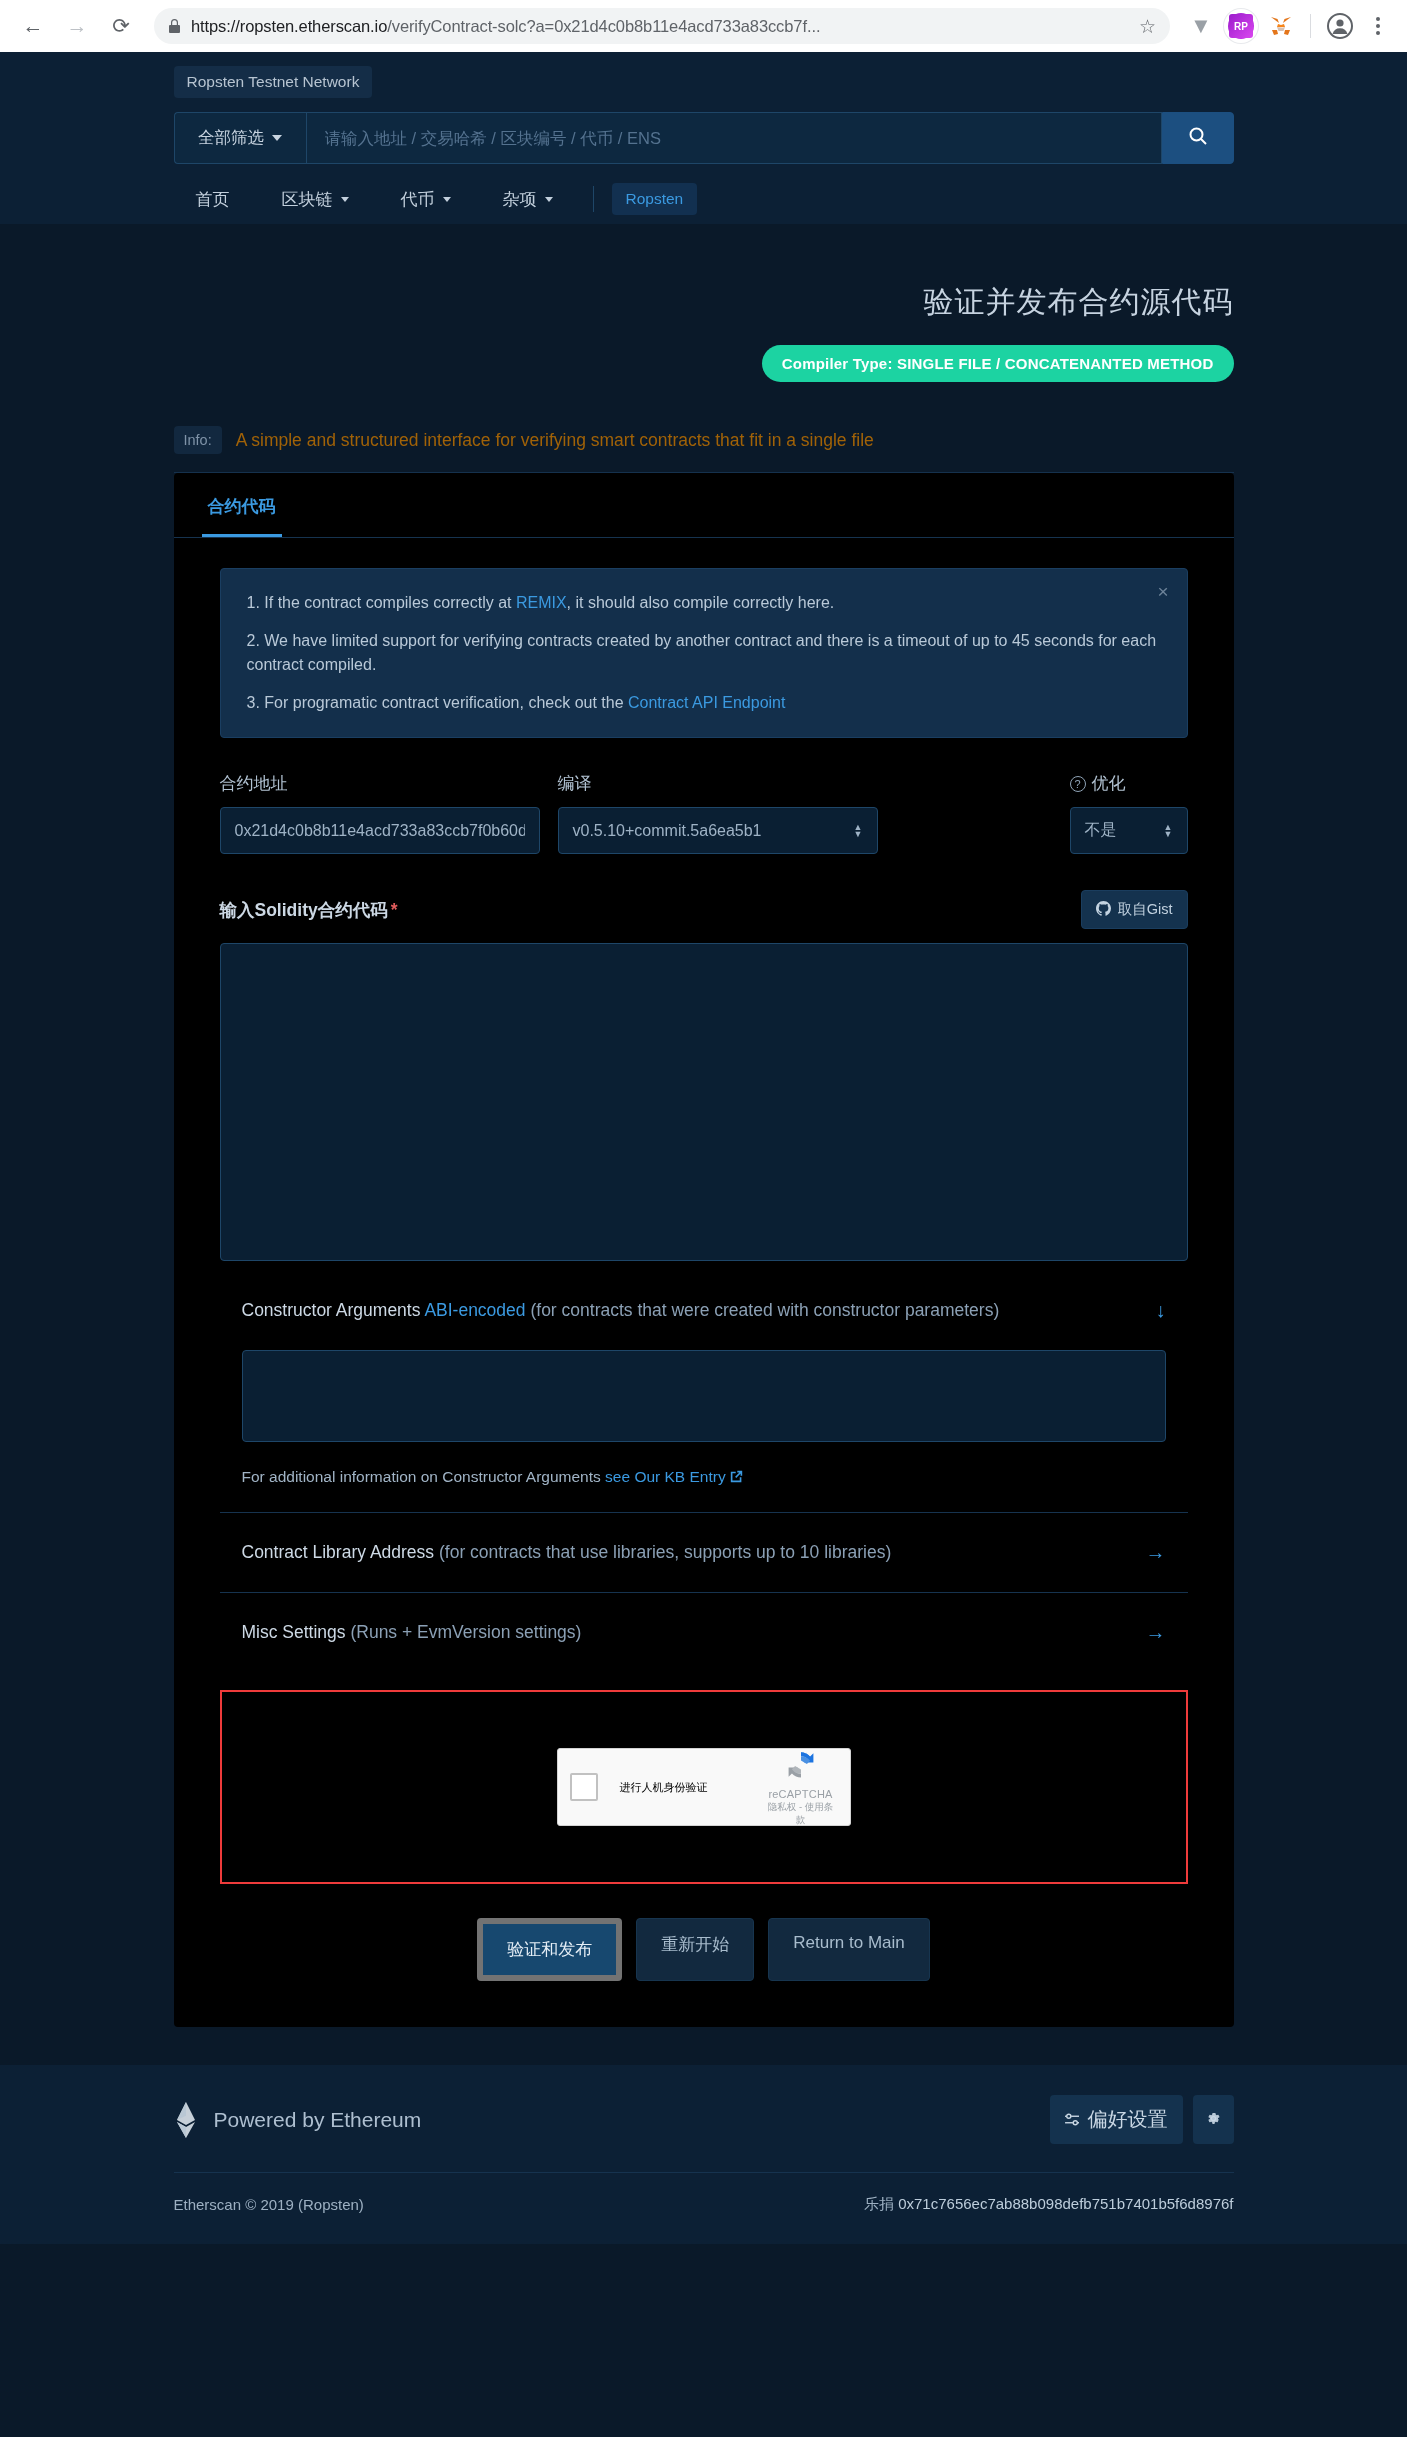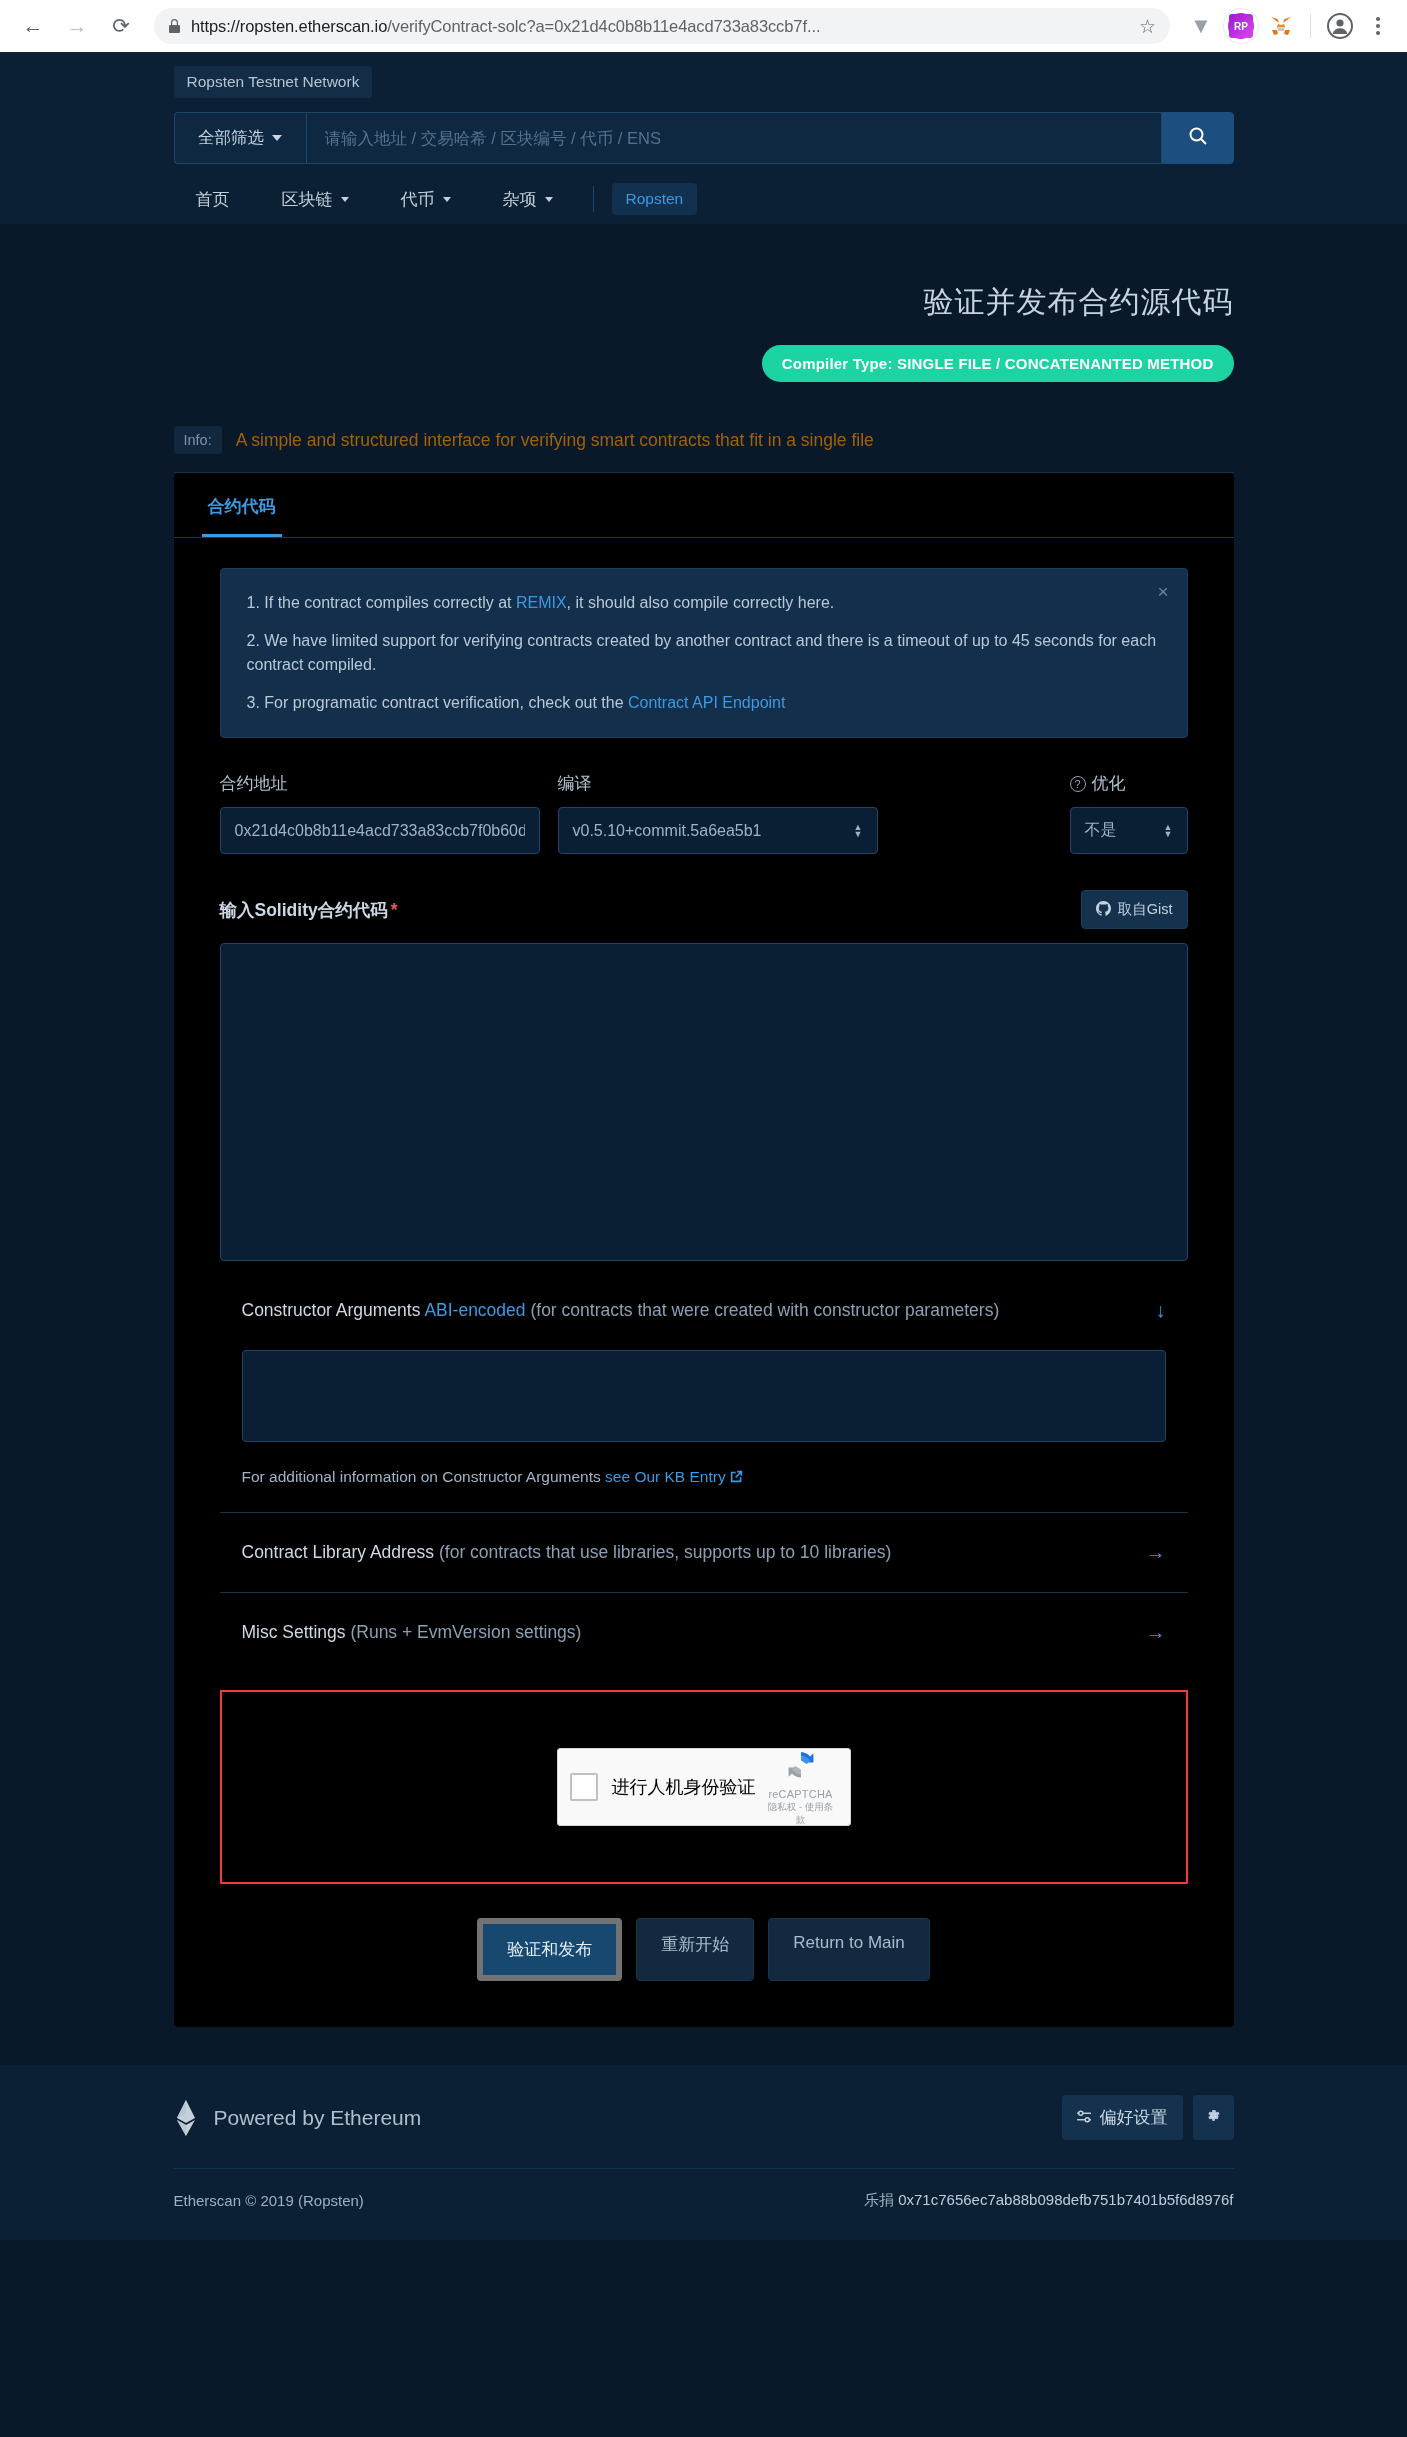--- a/index.html
+++ b/index.html
@@ -225,40 +225,40 @@
     width: 294px; height: 78px;
     background:#f9f9f9; border:1px solid #d3d3d3; border-radius:3px;
     display:flex; align-items:center;
     box-shadow: 0 0 4px rgba(0,0,0,0.08);
     padding: 0 12px;
   }
   .rc-check {
     width: 28px; height: 28px; background:#fff;
     border:2px solid #c1c1c1; border-radius:2px; flex:0 0 auto;
   }
-  .rc-label { color:#000; font-size:18px; margin-left: 14px; font-weight:400; }
+  .rc-label { color:#000; font-size:11px; margin-left: 22px; font-weight:400; }
   .rc-brand { margin-left:auto; text-align:center; width: 74px; }
   .rc-name { font-size:11px; color:#9aa0a6; letter-spacing:0.2px; margin-top:2px;}
   .rc-terms { font-size:9.5px; color:#9aa0a6; margin-top:1px;}
 
   .btn-row { display:flex; justify-content:center; gap: 14px; padding: 34px 0 0; }
   .btn {
     font-size: 17px; padding: 14px 24px; border-radius:4px;
   }
   .btn-primary { background:#17486f; color:#e5eef6; border:6px solid #737373; }
   .btn-secondary { background:#12293f; color:#a8bccd; border:1px solid #17354f; }
 
   
   .footer { background:#0c2035; margin-top: 38px; padding: 30px 0 0; }
   .footer-top { display:flex; align-items:center; padding-bottom: 28px; border-bottom:1px solid #16334f;}
   .eth-logo { width:24px;height:38px;display:flex;align-items:center;justify-content:center; }
   .powered { color:#aebfd0; font-size:21px; margin-left: 16px; }
   .foot-btns { margin-left:auto; display:flex; gap:10px; }
   .foot-btn {
-    background:#14324e; color:#c9d7e4; font-size:17px;
+    background:#14324e; color:#c9d7e4; font-size:20px;
     padding: 11px 15px; border-radius:4px; display:flex; align-items:center; gap:8px;
   }
   .foot-btn.sq { padding: 11px 13px; }
   .footer-bottom { display:flex; align-items:center; padding: 22px 0 30px; }
   .copy { color:#9db0c2; font-size:15px; }
   .donate { margin-left:auto; color:#9db0c2; font-size:15px; }
   .donate .addr { color:#bdcddb; }
 </style>
 </head>
 <body>

